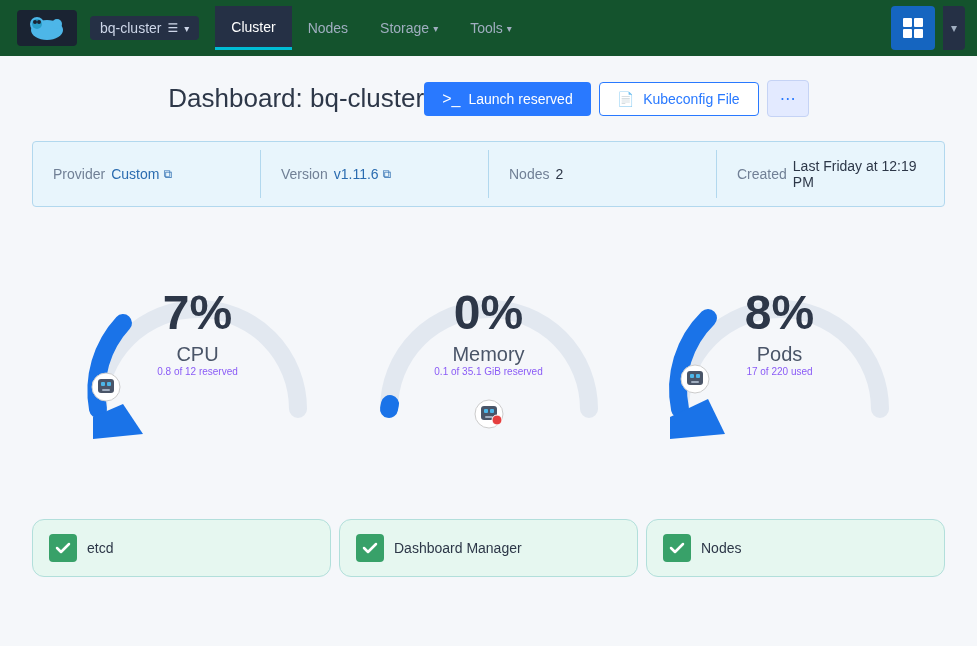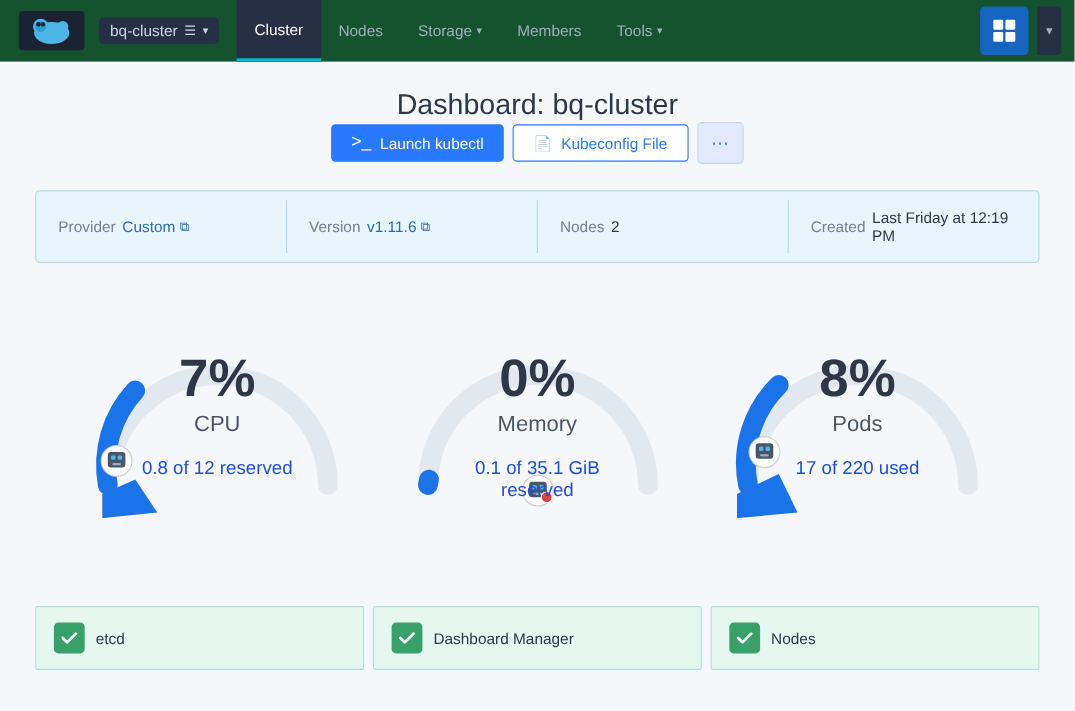--- a/index.html
+++ b/index.html
@@ -37,21 +37,21 @@
     .nav-links {
       display: flex;
       align-items: center;
       gap: 0;
       flex: 1;
     }
     .nav-link {
       color: #a0aec0;
       font-size: 14px;
       padding: 0 16px;
-      height: 56px;
+      height: 44px;
       display: flex;
       align-items: center;
       cursor: pointer;
       text-decoration: none;
       white-space: nowrap;
     }
     .nav-link.active {
       color: #fff;
       border-bottom: 3px solid #00bcd4;
       background: #253045;
@@ -78,21 +78,20 @@
     .main-content {
       padding: 24px 32px;
     }
 
     
     .dashboard-header {
       display: flex;
       align-items: center;
       justify-content: center;
       margin-bottom: 24px;
-      flex-direction: column;
     }
     .dashboard-title {
       font-size: 26px;
       font-weight: 400;
       color: #2d3748;
     }
     .header-actions {
       display: flex;
       gap: 8px;
       align-items: center;
@@ -190,33 +189,33 @@
       font-weight: 600;
       color: #2d3748;
       line-height: 1;
     }
     .gauge-label {
       font-size: 20px;
       color: #4a5568;
       margin-top: 6px;
     }
     .gauge-sublabel {
-      font-size: 17px;
-      color: #1d4ed8;
-      margin-top: 18px;
+      font-size: 10px;
+      color: #8b5cf6;
+      margin-top: 0;
     }
     .status-item {
       flex: 1;
       display: flex;
       align-items: center;
       gap: 10px;
       background: #e6f7f0;
       border: 1px solid #b2dfdb;
       padding: 14px 16px;
-      border-radius: 2px;
+      border-radius: 12px;
     }
     .status-check {
       width: 28px;
       height: 28px;
       background: #38a169;
       border-radius: 4px;
       display: flex;
       align-items: center;
       justify-content: center;
       flex-shrink: 0;
@@ -256,21 +255,20 @@
   <div class="cluster-selector">
     <span>bq-cluster</span>
     <span style="font-size:12px">☰</span>
     <span style="font-size:10px">▾</span>
   </div>
 
   <div class="nav-links">
     <a class="nav-link active">Cluster</a>
     <a class="nav-link">Nodes</a>
     <a class="nav-link has-dropdown">Storage <span style="font-size:10px">▾</span></a>
-    <a class="nav-link">Members</a>
     <a class="nav-link has-dropdown">Tools <span style="font-size:10px">▾</span></a>
   </div>
 
   <div class="nav-right">
     <div class="nav-app-icon">
       <svg viewBox="0 0 24 24" fill="white">
         <rect x="2" y="2" width="9" height="9" rx="1"></rect>
         <rect x="13" y="2" width="9" height="9" rx="1"></rect>
         <rect x="2" y="13" width="9" height="9" rx="1"></rect>
         <rect x="13" y="13" width="9" height="9" rx="1"></rect>
@@ -282,21 +280,21 @@
   </div>
 </nav>
 
 <div class="main-content">
 
   <div class="dashboard-header">
     <h1 class="dashboard-title">Dashboard: bq-cluster</h1>
     <div class="header-actions">
       <button class="btn-primary">
         <span style="font-size:16px">&gt;_</span>
-        <span>Launch kubectl</span>
+        <span>Launch reserved</span>
       </button>
       <button class="btn-outline">
         <span style="font-size:14px">📄</span>
         <span>Kubeconfig File</span>
       </button>
       <button class="btn-icon-only">
         <span>⋯</span>
       </button>
     </div>
   </div>

